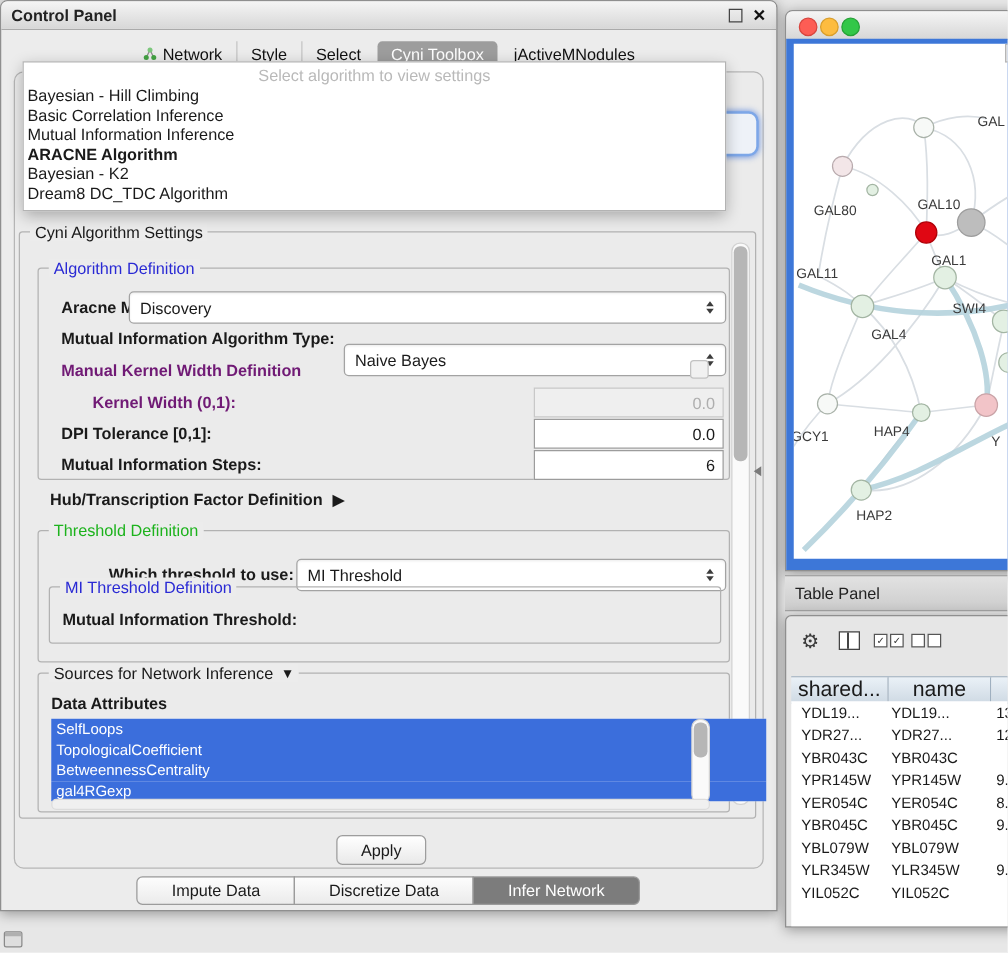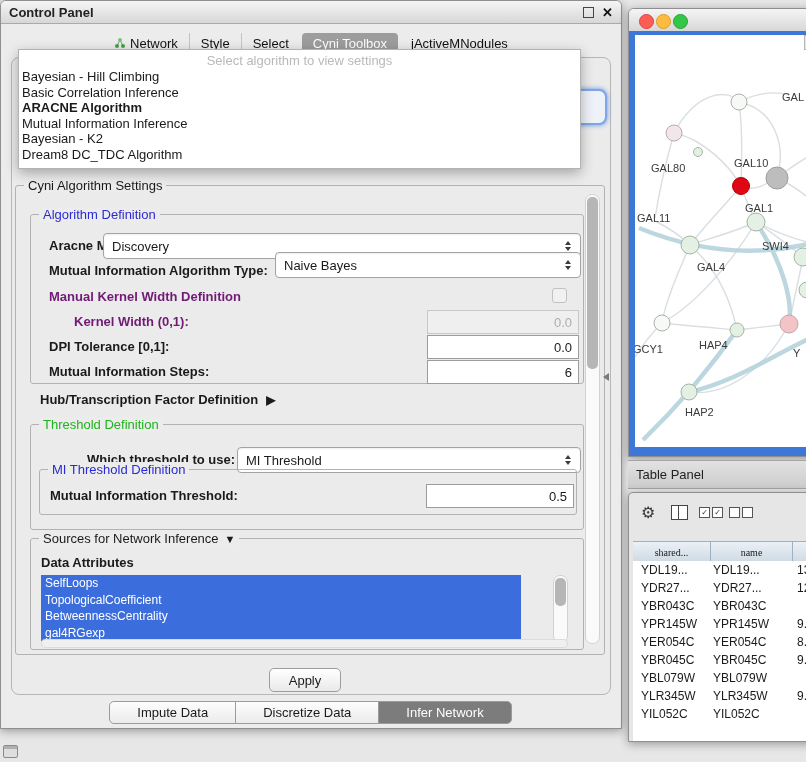--- a/index.html
+++ b/index.html
@@ -45,22 +45,22 @@
   .btabs { position:absolute; left:0; right:0; display:flex; justify-content:center; }
   .btab { border:1px solid #9b9b9b; background:linear-gradient(#fdfdfd,#ebebeb); padding:3px 27px; font-size:13px; margin-left:-1px; }
   .btab:first-child { border-radius:5px 0 0 5px; }
   .btab:last-child { border-radius:0 5px 5px 0; }
   .btab.sel { background:#7c7c7c; color:#fff; }
   .chk { position:absolute; width:13px; height:13px; border:1px solid #c2c2c2; border-radius:3px; background:#f1f1f1; }
   .tl { position:absolute; width:13px; height:13px; border-radius:50%; top:5px; }
   .tl.red { background:#fd5d55; border:1px solid #d8453e; }
   .tl.yel { background:#fdbc40; border:1px solid #d99e2b; }
   .tl.grn { background:#33c748; border:1px solid #26a237; }
-  .hcell { display:flex; align-items:center; justify-content:center; font-size:10px;
-           background:linear-gradient(#eaf1f7,#cfdae4); border-right:1px solid #9fb0c0; height:100%; box-sizing:border-box;font-family:Liberation Serif, serif; }
+  .hcell { display:flex; align-items:center; justify-content:center; font-size:17px;
+           background:linear-gradient(#eaf1f7,#cfdae4); border-right:1px solid #9fb0c0; height:100%; box-sizing:border-box; }
   .trow { display:flex; height:18px; align-items:center; font-size:12px; }
   .tcell { white-space:nowrap; overflow:hidden; }
   .toolicon { position:absolute; color:#3a3a3a; }
   .minibox { width:9px; height:9px; border:1px solid #555; background:#fff; display:inline-block; font-size:8px; line-height:9px; text-align:center; color:#333; margin-right:2px; }
 </style>
 </head>
 <body>
 
 <div id="page">
 
@@ -100,22 +100,22 @@
     </div>
 
     <div class="abs" style="left:10px; top:56px; width:598px; height:636px; border:1px solid #b6b6b6; border-radius:8px; background:#ebebeb;"></div>
 
     <div class="abs" style="left:556px; top:88px; width:46px; height:32px; background:#eef2f8; border:2px solid #7da7e8; border-radius:8px; box-shadow:0 0 5px rgba(70,120,220,.8); z-index:5;"></div>
 
     <div class="popup" style="left:17px; top:48px; width:561px; height:116px;">
       <div class="ph">Select algorithm to view settings</div>
       <div class="pi">Bayesian - Hill Climbing</div>
       <div class="pi">Basic Correlation Inference</div>
+      <div class="pi">Mutual Information Inference</div>
       <div class="pi bold">ARACNE Algorithm</div>
-      <div class="pi">Mutual Information Inference</div>
       <div class="pi">Bayesian - K2</div>
       <div class="pi">Dream8 DC_TDC Algorithm</div>
     </div>
 
     <div class="group" style="left:14px; top:184px; width:588px; height:468px;">
       <span class="gtitle">Cyni Algorithm Settings</span>
 
       <div class="vscroll" style="right:4px; top:8px; width:13px; height:448px;">
         <div class="vthumb" style="top:2px; height:172px;"></div>
       </div>
@@ -126,21 +126,21 @@
         <span class="lbl" style="left:18px; top:23px;">Aracne Mode:</span>
         <div class="combo" style="left:72px; top:18px; width:468px; height:24px;">
           <span>Discovery</span>
           <span class="arrows">
               <span class="tri-up"></span>
               <span class="tri-dn"></span>
             </span>
         </div>
 
         <span class="lbl" style="left:18px; top:48px;">Mutual Information Algorithm Type:</span>
-        <div class="combo" style="left:244px; top:37px; width:296px; height:24px;justify-content:flex-end;">
+        <div class="combo" style="left:244px; top:60px; width:296px; height:24px;justify-content:flex-end;">
           <span>Naive Bayes</span>
           <span class="arrows">
               <span class="tri-up"></span>
               <span class="tri-dn"></span>
             </span>
         </div>
 
         <span class="lbl dis" style="left:18px; top:74px;">Manual Kernel Width Definition</span>
         <span class="chk" style="left:521px; top:73px;"></span>
 
@@ -173,35 +173,32 @@
           <span>MI Threshold</span>
           <span class="arrows">
               <span class="tri-up"></span>
               <span class="tri-dn"></span>
             </span>
         </div>
 
         <div class="group" style="left:8px; top:44px; width:536px; height:44px;">
           <span class="gtitle blue">MI Threshold Definition</span>
           <span class="lbl" style="left:10px; top:18px;">Mutual Information Threshold:</span>
-          <div class="field" style="left:386px; top:14px; width:140px; height:22px;">
-            <span>0.5</span>
-          </div>
         </div>
       </div>
 
       <div class="group" style="left:14px; top:352px; width:552px; height:110px;">
         <span class="gtitle" style="display:flex; align-items:center; gap:6px;">
           <span>Sources for Network Inference</span>
           <span style="font-size:11px;">▼</span>
         </span>
 
         <span class="lbl" style="left:10px; top:16px;">Data Attributes</span>
 
-        <div class="listbox" style="left:10px; top:36px; width:480px; height:66px;">
+        <div class="listbox" style="left:10px; top:36px; width:572px; height:66px;">
           <div class="li">SelfLoops</div>
           <div class="li">TopologicalCoefficient</div>
           <div class="li">BetweennessCentrality</div>
           <div class="li">gal4RGexp</div>
         </div>
         <div class="vscroll" style="left:522px; top:36px; width:13px; height:66px;">
           <div class="vthumb" style="top:2px; height:28px;"></div>
         </div>
         <div class="abs" style="left:10px; top:100px; width:525px; height:7px; background:#f0f0f0; border:1px solid #dcdcdc; border-radius:4px;"></div>
       </div>

